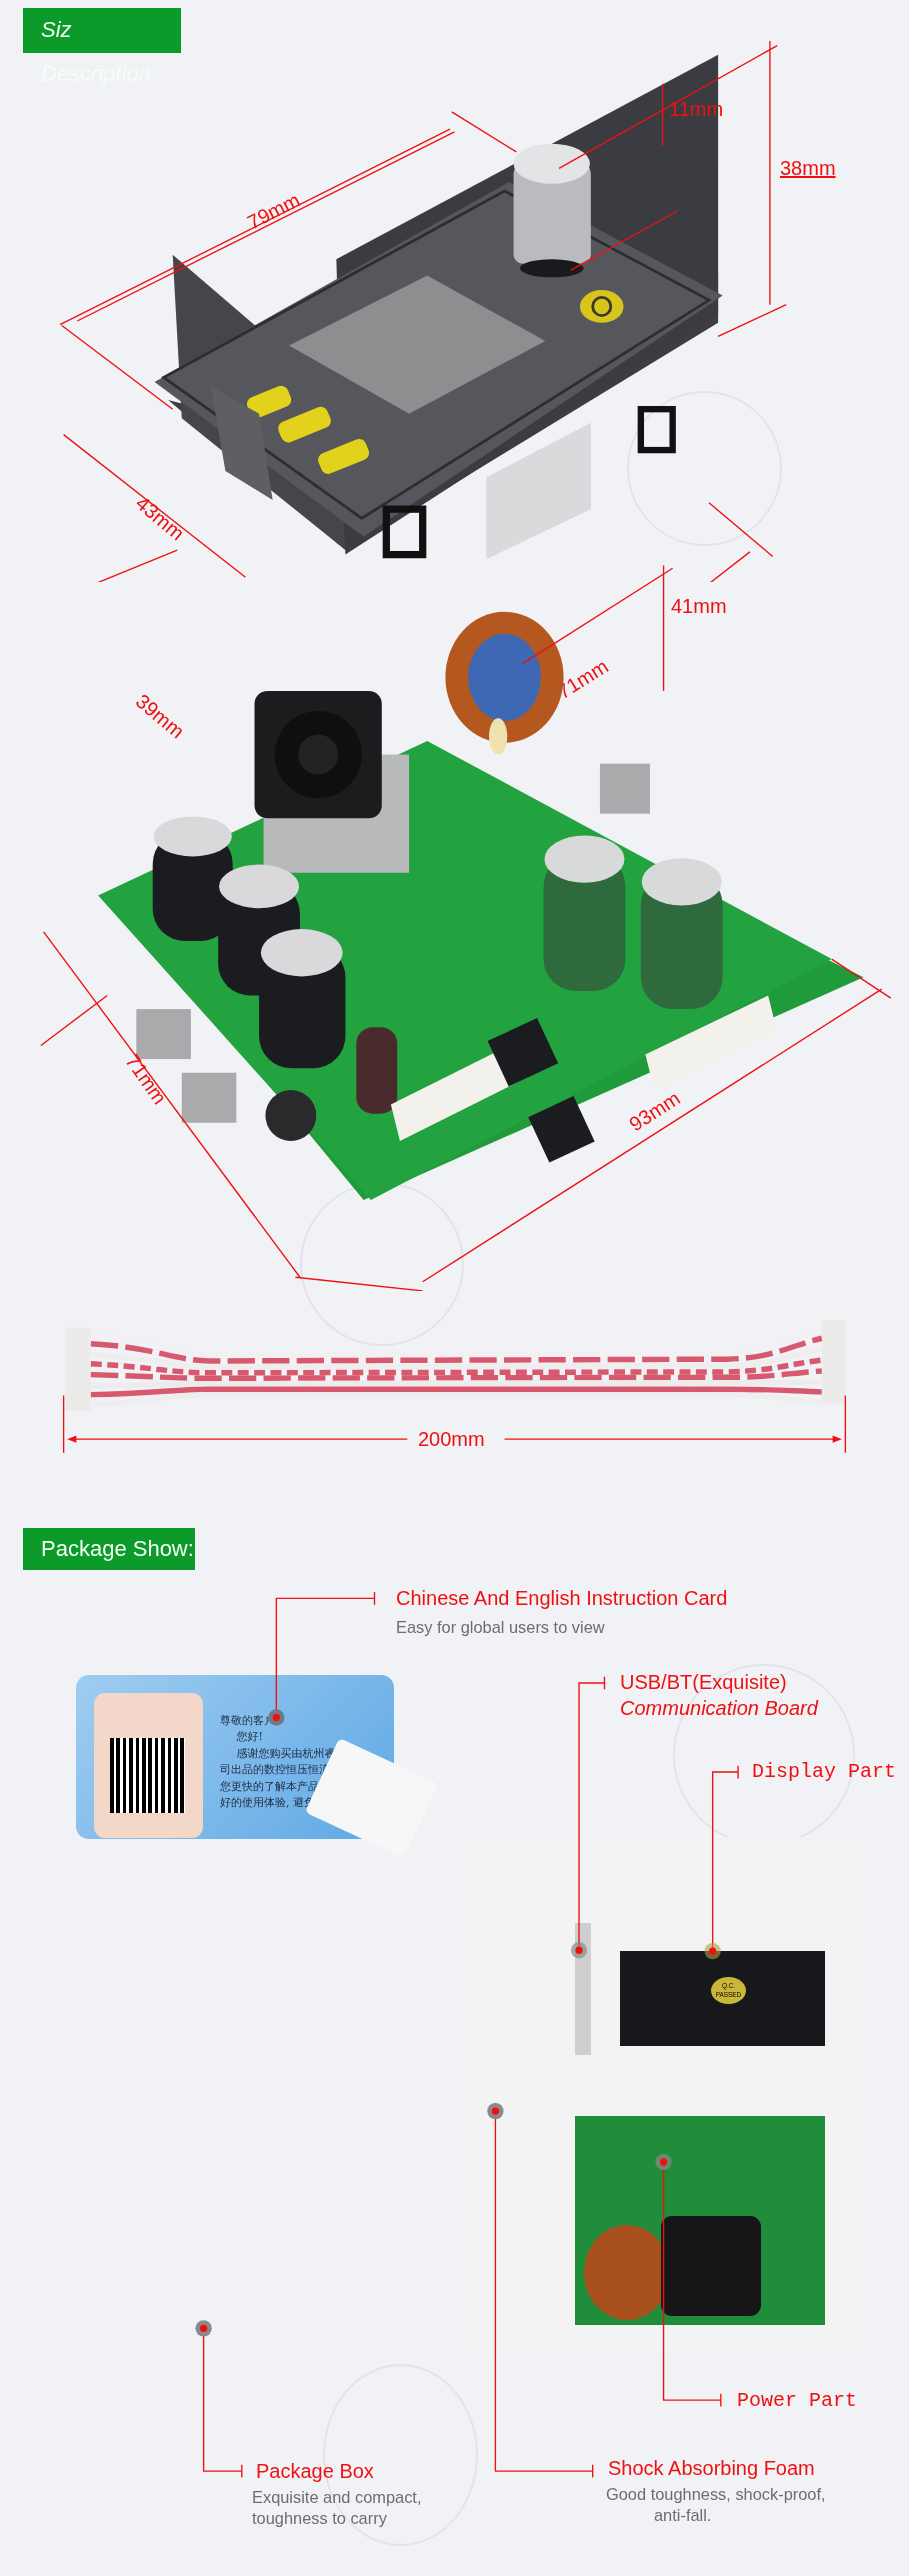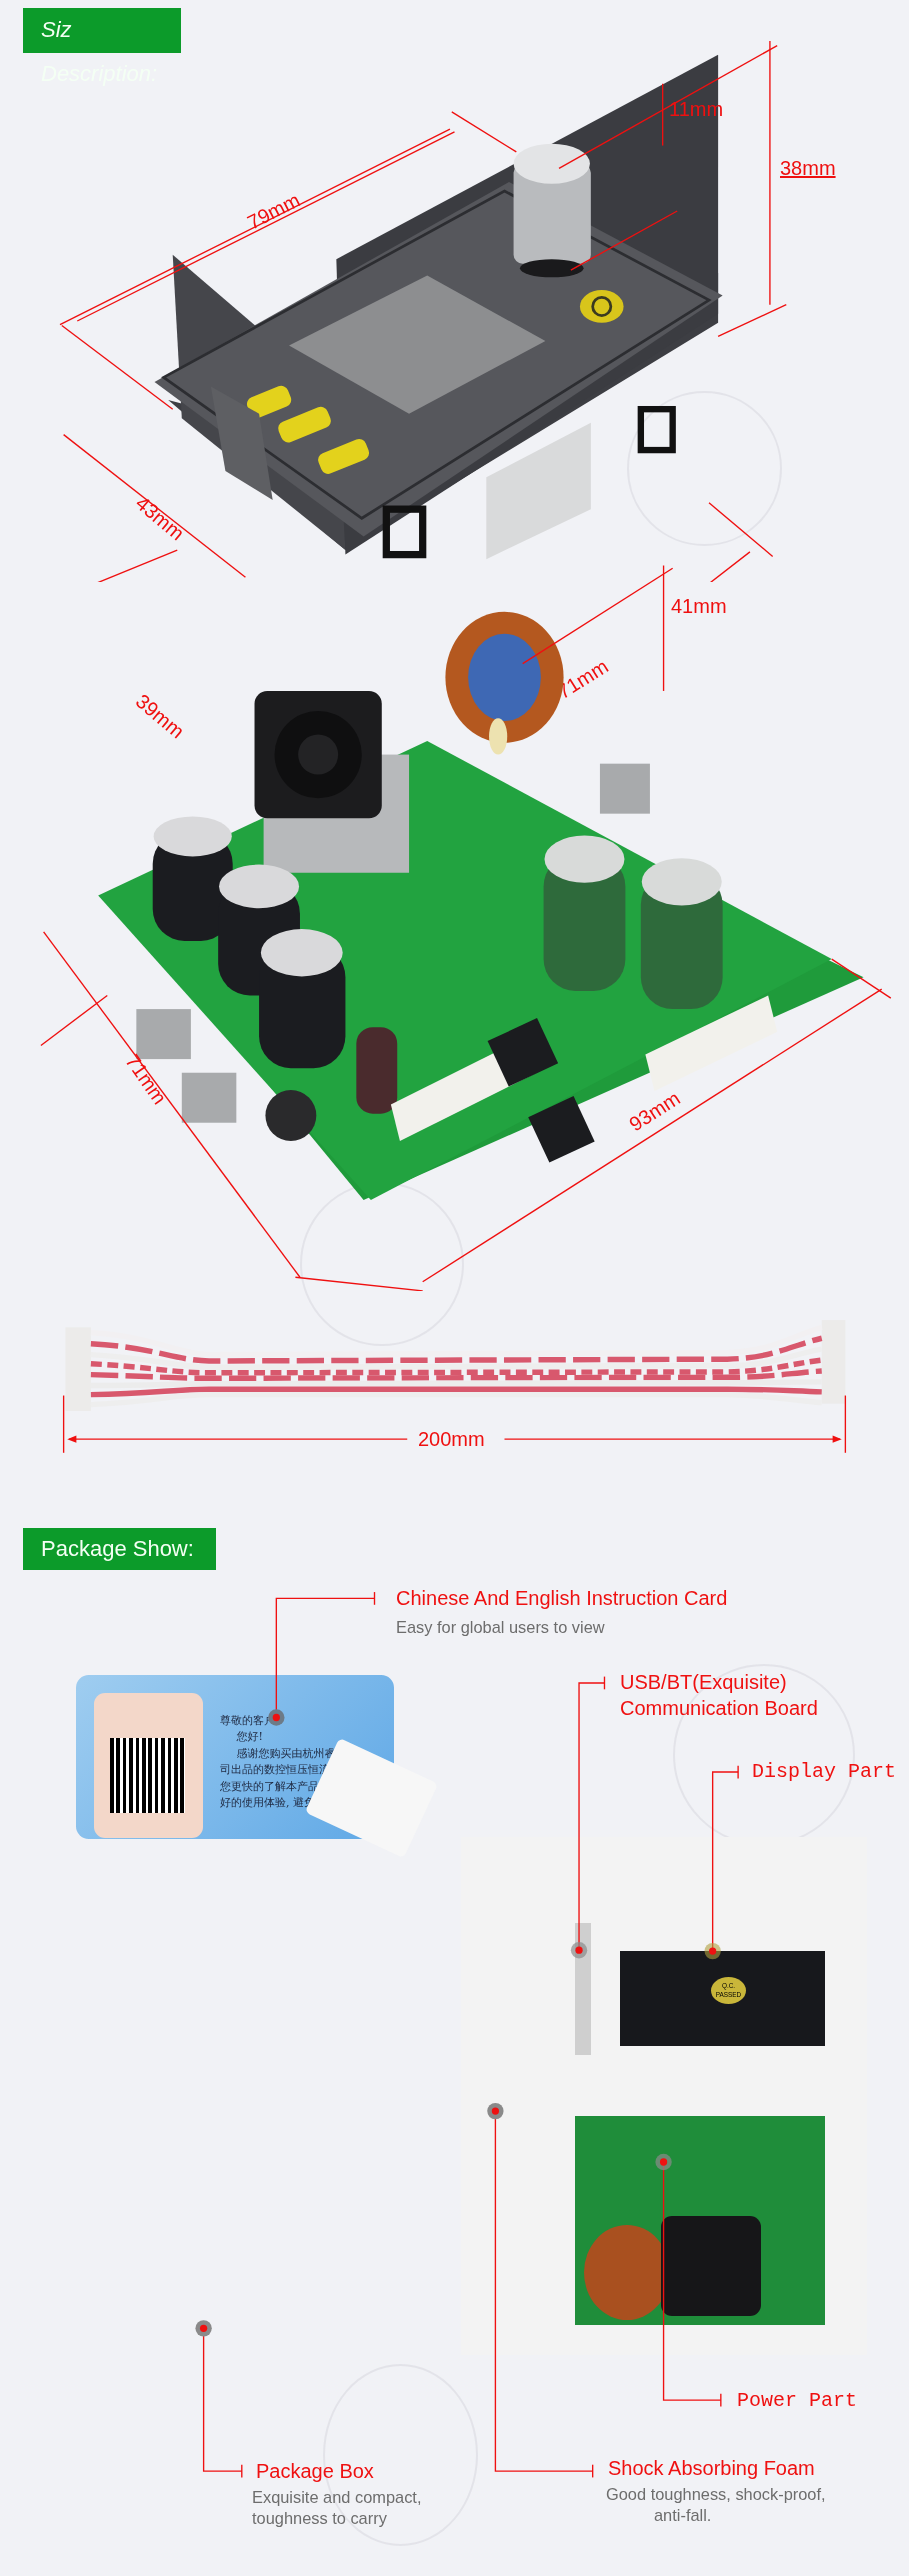--- a/index.html
+++ b/index.html
@@ -162,21 +162,21 @@
     <line x1="70" y1="1535" x2="70" y2="1598"></line>
     <line x1="930" y1="1535" x2="930" y2="1598"></line>
     <line x1="76" y1="1583" x2="448" y2="1583"></line>
     <line x1="555" y1="1583" x2="924" y2="1583"></line>
   </g>
   <polygon points="74,1583 84,1579 84,1587" fill="#ef1010"></polygon>
   <polygon points="926,1583 916,1579 916,1587" fill="#ef1010"></polygon>
 </svg>
 <div class="dim" style="left:418px;top:1428px;">200mm</div>
 
-<div class="badge" style="left:23px;top:1528px;width:193px;height:42px;line-height:42px;">
+<div class="badge" style="left:23px;top:1528px;width:172px;height:42px;line-height:42px;">
   <span>Package Show:</span>
 </div>
 
 <div class="abs" style="left:55px;top:1655px;width:818px;height:782px;">
 
   <div class="abs" style="left:21px;top:20px;width:318px;height:164px;border-radius:12.7px;background:linear-gradient(135deg,#9fcdf0,#5fa8e6);">
     <div class="abs" style="left:18px;top:18px;width:109px;height:145px;border-radius:11px;background:#f3d7c9;">
       <div class="abs" style="left:16.4px;top:45px;width:75px;height:75px;background:repeating-linear-gradient(90deg,#000 0 3.6px,#fff 3.6px 6.4px);"></div>
     </div>
     <div class="abs" style="left:144px;top:38px;font-family:'DejaVu Serif',serif;font-size:11px;line-height:16.4px;color:#1e2840;">
@@ -240,21 +240,21 @@
       <circle cx="224" cy="2561" r="4" fill="#ee1111"></circle>
     <circle cx="545" cy="2322" r="9" fill="#8a8a8a"></circle>
       <circle cx="545" cy="2322" r="4" fill="#ee1111"></circle>
   </g>
 </svg>
 
 <div class="callout-title" style="left:396px;top:1587px;">Chinese And English Instruction Card</div>
 <div class="callout-sub" style="left:396px;top:1617px;">Easy for global users to view</div>
 
 <div class="callout-title" style="left:620px;top:1671px;">USB/BT(Exquisite)</div>
-<div class="callout-title" style="left:620px;top:1697px;">Communication Board</div>
+<div class="callout-title" style="left:620px;top:1697px;font-style:italic;">Communication Board</div>
 
 <div class="callout-title" style="left:752px;top:1760px;font-family:Liberation Mono, monospace;">Display Part</div>
 
 <div class="callout-title" style="left:737px;top:2389px;font-family:Liberation Mono, monospace;">Power Part</div>
 
 <div class="callout-title" style="left:256px;top:2460px;">Package Box</div>
 <div class="callout-sub" style="left:252px;top:2487px;">Exquisite and compact,</div>
 <div class="callout-sub" style="left:252px;top:2508px;">toughness to carry</div>
 
 <div class="callout-title" style="left:608px;top:2457px;">Shock Absorbing Foam</div>

